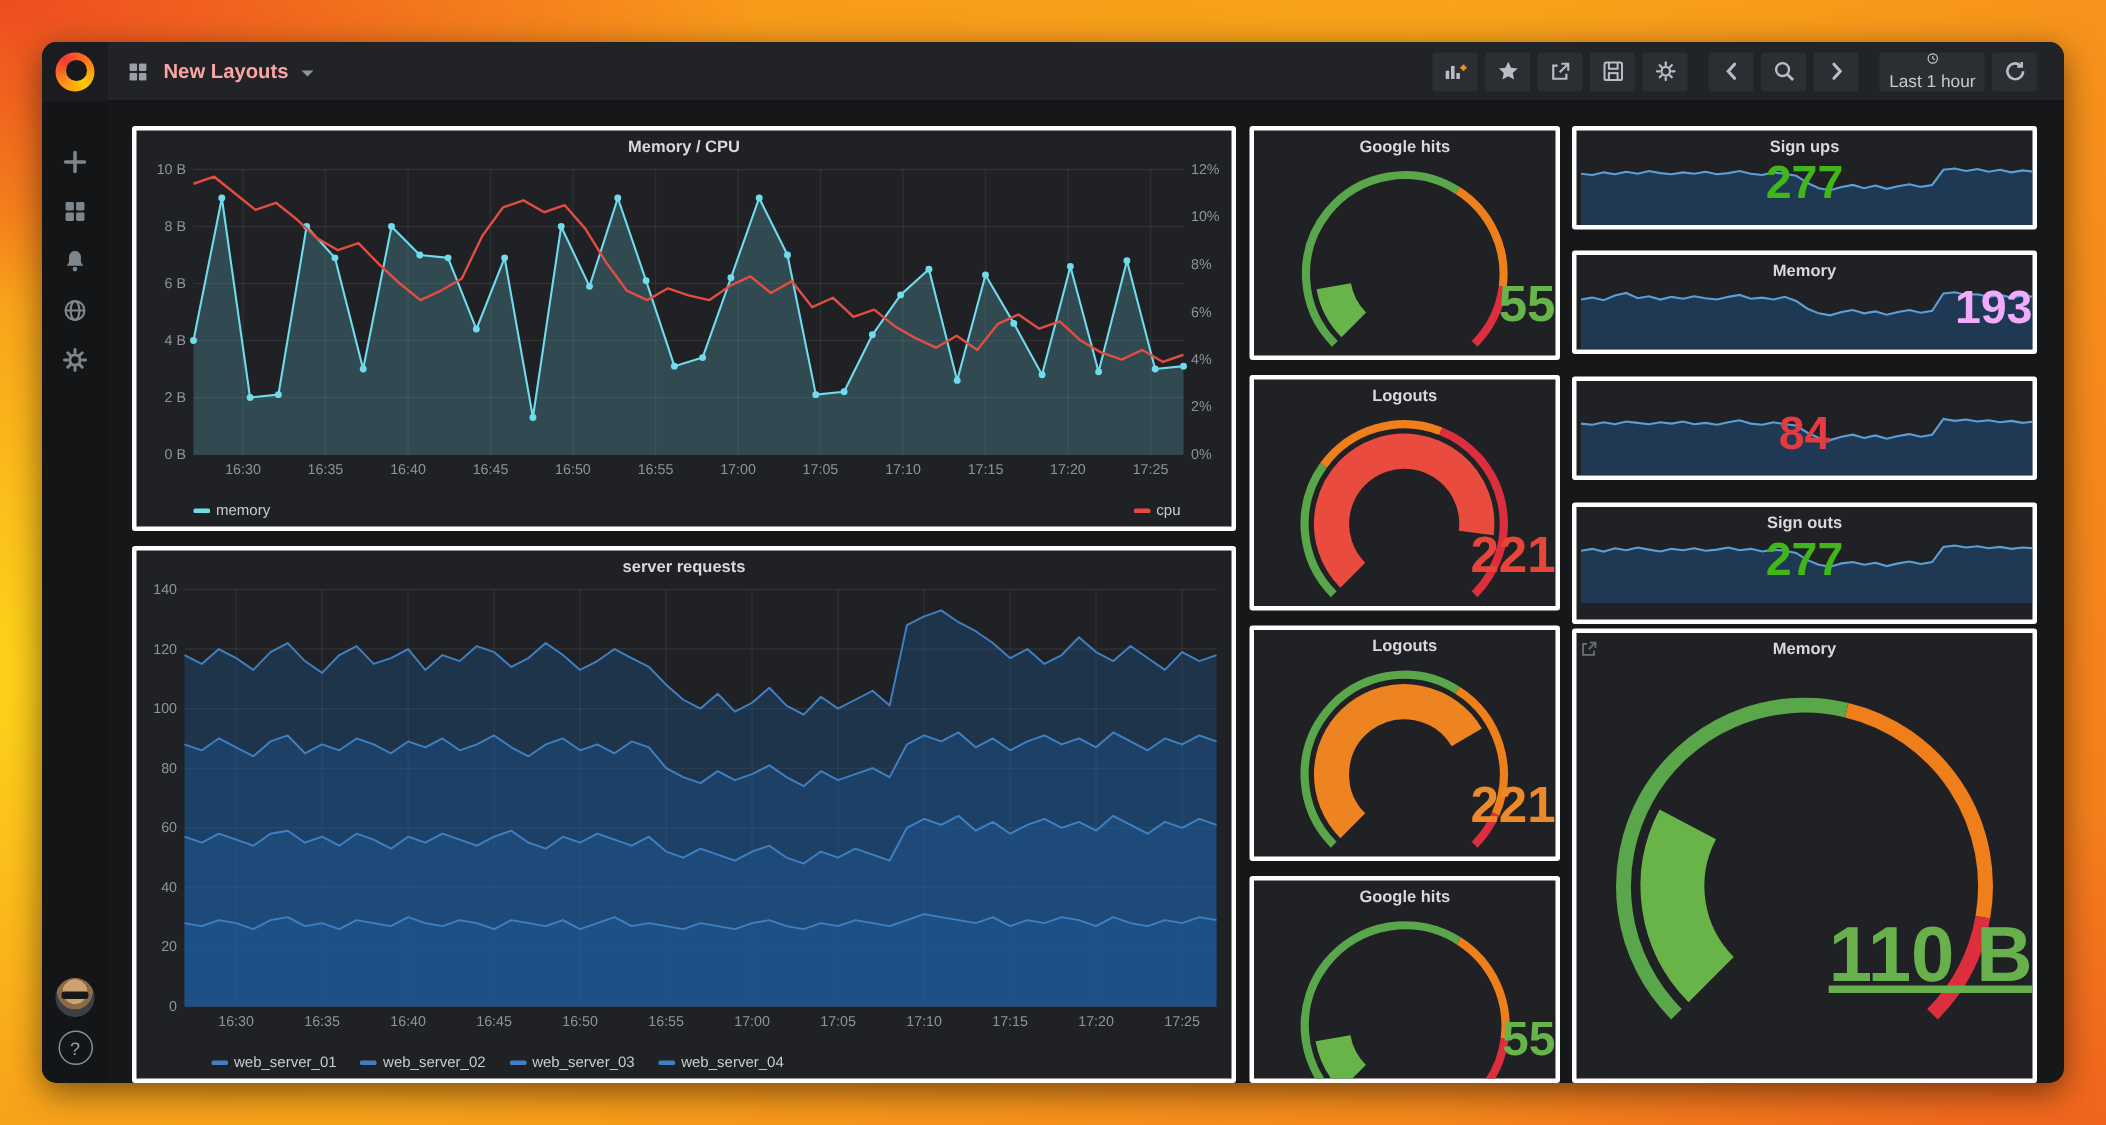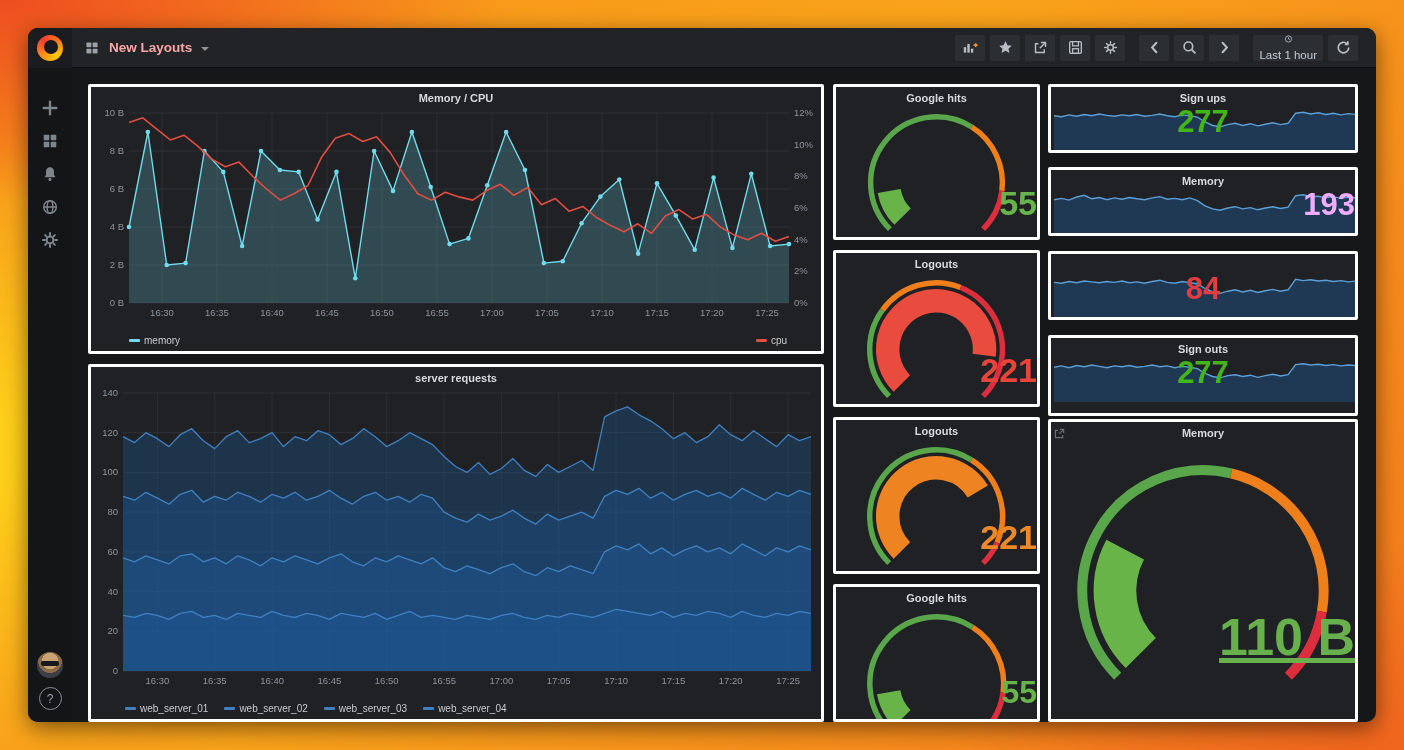--- a/index.html
+++ b/index.html
@@ -377,21 +377,21 @@
             <text x="25" y="287" text-anchor="end" class="axis">0</text>
             <path d="M30.0 49.7L41.5 55.6L52.9 45.7L64.4 51.7L75.9 59.6L87.3 47.7L98.8 41.7L110.3 53.7L121.7 61.6L133.2 49.7L144.7 43.7L156.1 55.6L167.6 51.7L179.1 45.7L190.5 59.6L202.0 49.7L213.5 53.7L224.9 43.7L236.4 47.7L247.9 57.6L259.3 51.7L270.8 41.7L282.3 49.7L293.7 59.6L305.2 53.7L316.7 45.7L328.1 51.7L339.6 57.6L351.1 69.5L362.5 79.5L374.0 85.4L385.5 75.5L396.9 87.4L408.4 81.5L419.9 71.5L431.3 83.4L442.8 89.4L454.3 77.5L465.7 85.4L477.2 79.5L488.7 73.5L500.1 83.4L511.6 29.8L523.1 23.9L534.5 19.9L546.0 27.8L557.5 33.8L568.9 41.7L580.4 51.7L591.9 45.7L603.3 55.6L614.8 49.7L626.3 37.8L637.7 47.7L649.2 53.7L660.7 43.7L672.1 51.7L683.6 59.6L695.1 47.7L706.5 53.7L718.0 49.7L718 284L30 284Z" fill="rgba(31,96,164,0.30)" stroke="none"></path>
             <path d="M30.0 49.7L41.5 55.6L52.9 45.7L64.4 51.7L75.9 59.6L87.3 47.7L98.8 41.7L110.3 53.7L121.7 61.6L133.2 49.7L144.7 43.7L156.1 55.6L167.6 51.7L179.1 45.7L190.5 59.6L202.0 49.7L213.5 53.7L224.9 43.7L236.4 47.7L247.9 57.6L259.3 51.7L270.8 41.7L282.3 49.7L293.7 59.6L305.2 53.7L316.7 45.7L328.1 51.7L339.6 57.6L351.1 69.5L362.5 79.5L374.0 85.4L385.5 75.5L396.9 87.4L408.4 81.5L419.9 71.5L431.3 83.4L442.8 89.4L454.3 77.5L465.7 85.4L477.2 79.5L488.7 73.5L500.1 83.4L511.6 29.8L523.1 23.9L534.5 19.9L546.0 27.8L557.5 33.8L568.9 41.7L580.4 51.7L591.9 45.7L603.3 55.6L614.8 49.7L626.3 37.8L637.7 47.7L649.2 53.7L660.7 43.7L672.1 51.7L683.6 59.6L695.1 47.7L706.5 53.7L718.0 49.7" fill="none" stroke="#3f80c2" stroke-width="1.3" stroke-linejoin="round"></path>
             <path d="M30.0 109.3L41.5 113.2L52.9 105.3L64.4 111.2L75.9 117.2L87.3 107.3L98.8 103.3L110.3 115.2L121.7 109.3L133.2 113.2L144.7 105.3L156.1 109.3L167.6 115.2L179.1 107.3L190.5 111.2L202.0 105.3L213.5 113.2L224.9 109.3L236.4 103.3L247.9 111.2L259.3 117.2L270.8 109.3L282.3 105.3L293.7 113.2L305.2 109.3L316.7 115.2L328.1 107.3L339.6 111.2L351.1 125.1L362.5 131.1L374.0 135.1L385.5 127.1L396.9 133.1L408.4 129.1L419.9 123.2L431.3 131.1L442.8 137.1L454.3 127.1L465.7 133.1L477.2 129.1L488.7 125.1L500.1 131.1L511.6 109.3L523.1 103.3L534.5 107.3L546.0 101.3L557.5 111.2L568.9 105.3L580.4 113.2L591.9 107.3L603.3 103.3L614.8 109.3L626.3 105.3L637.7 111.2L649.2 101.3L660.7 107.3L672.1 113.2L683.6 105.3L695.1 109.3L706.5 103.3L718.0 107.3L718 284L30 284Z" fill="rgba(31,96,164,0.30)" stroke="none"></path>
             <path d="M30.0 109.3L41.5 113.2L52.9 105.3L64.4 111.2L75.9 117.2L87.3 107.3L98.8 103.3L110.3 115.2L121.7 109.3L133.2 113.2L144.7 105.3L156.1 109.3L167.6 115.2L179.1 107.3L190.5 111.2L202.0 105.3L213.5 113.2L224.9 109.3L236.4 103.3L247.9 111.2L259.3 117.2L270.8 109.3L282.3 105.3L293.7 113.2L305.2 109.3L316.7 115.2L328.1 107.3L339.6 111.2L351.1 125.1L362.5 131.1L374.0 135.1L385.5 127.1L396.9 133.1L408.4 129.1L419.9 123.2L431.3 131.1L442.8 137.1L454.3 127.1L465.7 133.1L477.2 129.1L488.7 125.1L500.1 131.1L511.6 109.3L523.1 103.3L534.5 107.3L546.0 101.3L557.5 111.2L568.9 105.3L580.4 113.2L591.9 107.3L603.3 103.3L614.8 109.3L626.3 105.3L637.7 111.2L649.2 101.3L660.7 107.3L672.1 113.2L683.6 105.3L695.1 109.3L706.5 103.3L718.0 107.3" fill="none" stroke="#3f80c2" stroke-width="1.3" stroke-linejoin="round"></path>
             <path d="M30.0 170.8L41.5 174.8L52.9 168.8L64.4 172.8L75.9 176.8L87.3 168.8L98.8 166.8L110.3 174.8L121.7 170.8L133.2 176.8L144.7 168.8L156.1 172.8L167.6 178.8L179.1 170.8L190.5 174.8L202.0 168.8L213.5 172.8L224.9 176.8L236.4 170.8L247.9 166.8L259.3 174.8L270.8 178.8L282.3 170.8L293.7 174.8L305.2 168.8L316.7 172.8L328.1 176.8L339.6 170.8L351.1 180.7L362.5 184.7L374.0 178.8L385.5 182.7L396.9 186.7L408.4 180.7L419.9 176.8L431.3 184.7L442.8 188.7L454.3 180.7L465.7 184.7L477.2 178.8L488.7 182.7L500.1 186.7L511.6 164.9L523.1 158.9L534.5 162.9L546.0 156.9L557.5 166.8L568.9 160.9L580.4 168.8L591.9 162.9L603.3 158.9L614.8 164.9L626.3 160.9L637.7 166.8L649.2 156.9L660.7 162.9L672.1 168.8L683.6 160.9L695.1 164.9L706.5 158.9L718.0 162.9L718 284L30 284Z" fill="rgba(31,96,164,0.30)" stroke="none"></path>
             <path d="M30.0 170.8L41.5 174.8L52.9 168.8L64.4 172.8L75.9 176.8L87.3 168.8L98.8 166.8L110.3 174.8L121.7 170.8L133.2 176.8L144.7 168.8L156.1 172.8L167.6 178.8L179.1 170.8L190.5 174.8L202.0 168.8L213.5 172.8L224.9 176.8L236.4 170.8L247.9 166.8L259.3 174.8L270.8 178.8L282.3 170.8L293.7 174.8L305.2 168.8L316.7 172.8L328.1 176.8L339.6 170.8L351.1 180.7L362.5 184.7L374.0 178.8L385.5 182.7L396.9 186.7L408.4 180.7L419.9 176.8L431.3 184.7L442.8 188.7L454.3 180.7L465.7 184.7L477.2 178.8L488.7 182.7L500.1 186.7L511.6 164.9L523.1 158.9L534.5 162.9L546.0 156.9L557.5 166.8L568.9 160.9L580.4 168.8L591.9 162.9L603.3 158.9L614.8 164.9L626.3 160.9L637.7 166.8L649.2 156.9L660.7 162.9L672.1 168.8L683.6 160.9L695.1 164.9L706.5 158.9L718.0 162.9" fill="none" stroke="#3f80c2" stroke-width="1.3" stroke-linejoin="round"></path>
             <path d="M30.0 228.4L41.5 230.4L52.9 226.4L64.4 228.4L75.9 232.4L87.3 226.4L98.8 224.4L110.3 230.4L121.7 228.4L133.2 232.4L144.7 226.4L156.1 228.4L167.6 230.4L179.1 224.4L190.5 228.4L202.0 230.4L213.5 226.4L224.9 228.4L236.4 232.4L247.9 226.4L259.3 228.4L270.8 230.4L282.3 226.4L293.7 232.4L305.2 228.4L316.7 224.4L328.1 230.4L339.6 228.4L351.1 230.4L362.5 232.4L374.0 228.4L385.5 230.4L396.9 232.4L408.4 228.4L419.9 226.4L431.3 230.4L442.8 232.4L454.3 228.4L465.7 230.4L477.2 226.4L488.7 228.4L500.1 230.4L511.6 226.4L523.1 222.4L534.5 224.4L546.0 226.4L557.5 228.4L568.9 224.4L580.4 230.4L591.9 226.4L603.3 228.4L614.8 224.4L626.3 226.4L637.7 230.4L649.2 224.4L660.7 228.4L672.1 230.4L683.6 226.4L695.1 228.4L706.5 224.4L718.0 226.4L718 284L30 284Z" fill="rgba(31,96,164,0.30)" stroke="none"></path>
             <path d="M30.0 228.4L41.5 230.4L52.9 226.4L64.4 228.4L75.9 232.4L87.3 226.4L98.8 224.4L110.3 230.4L121.7 228.4L133.2 232.4L144.7 226.4L156.1 228.4L167.6 230.4L179.1 224.4L190.5 228.4L202.0 230.4L213.5 226.4L224.9 228.4L236.4 232.4L247.9 226.4L259.3 228.4L270.8 230.4L282.3 226.4L293.7 232.4L305.2 228.4L316.7 224.4L328.1 230.4L339.6 228.4L351.1 230.4L362.5 232.4L374.0 228.4L385.5 230.4L396.9 232.4L408.4 228.4L419.9 226.4L431.3 230.4L442.8 232.4L454.3 228.4L465.7 230.4L477.2 226.4L488.7 228.4L500.1 230.4L511.6 226.4L523.1 222.4L534.5 224.4L546.0 226.4L557.5 228.4L568.9 224.4L580.4 230.4L591.9 226.4L603.3 228.4L614.8 224.4L626.3 226.4L637.7 230.4L649.2 224.4L660.7 228.4L672.1 230.4L683.6 226.4L695.1 228.4L706.5 224.4L718.0 226.4" fill="none" stroke="#3f80c2" stroke-width="1.3" stroke-linejoin="round"></path>
           </svg></div>
-    <div class="legend" style="left:34px;">
+    <div class="legend" style="left:50px;">
       <span class="leg-item">
             <i class="sw" style="background: rgb(63, 128, 194);"></i>
             <span>web_server_01</span>
           </span>
       <span class="leg-item">
             <i class="sw" style="background: rgb(63, 128, 194);"></i>
             <span>web_server_02</span>
           </span>
       <span class="leg-item">
             <i class="sw" style="background: rgb(63, 128, 194);"></i>

